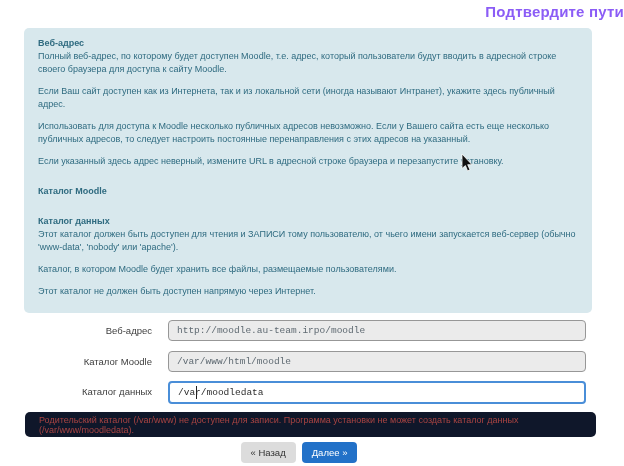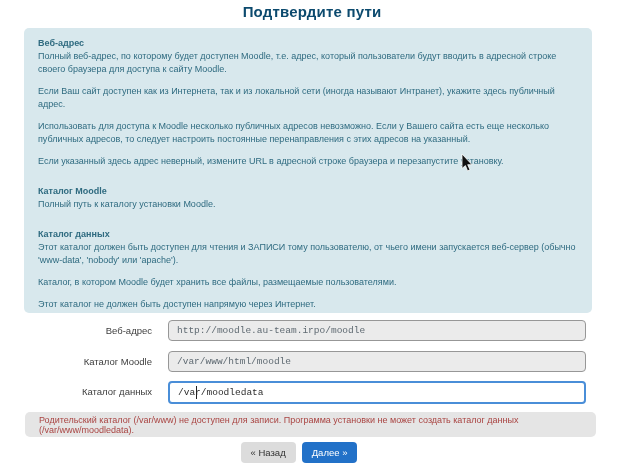--- a/index.html
+++ b/index.html
@@ -6,24 +6,24 @@
   html, body { width: 624px; height: 466px; }
   body {
     position: relative;
     background: #ffffff;
     font-family: "Liberation Sans", sans-serif;
     overflow: hidden;
   }
   .page-title {
     position: absolute;
     top: 3px; left: 0; width: 624px;
-    text-align: center;
+    text-align: right;
     font-size: 15px;
     font-weight: bold;
-    color: #0c4a6e;
+    color: #8b5cf6;
     letter-spacing: 0.2px;
   }
   .info-box {
     position: absolute;
     top: 28px; left: 24px;
     width: 568px; height: 285px;
     background: #d8e8ed;
     border-radius: 5px;
     padding: 9px 14px 0 14px;
     color: #2f6b80;
@@ -68,21 +68,21 @@
   .text-caret {
     position: absolute;
     left: 196px; top: 386px;
     width: 1px; height: 13px;
     background: #222222;
   }
   .error-box {
     position: absolute;
     top: 412px; left: 25px;
     width: 571px; height: 25px;
-    background: #e5e5e5;
+    background: #0f172a;
     border-radius: 5px;
     color: #a94442;
     font-size: 9px;
     display: flex;
     align-items: center;
     padding: 0 14px;
   }
   .button-row {
     position: absolute;
     top: 442px; left: 12px; width: 574px;
@@ -116,21 +116,20 @@
 <div class="info-box">
   <div class="info-section">
     <div class="info-heading">Веб-адрес</div>
     <p>Полный веб-адрес, по которому будет доступен Moodle, т.е. адрес, который пользователи будут вводить в адресной строке своего браузера для доступа к сайту Moodle.</p>
     <p>Если Ваш сайт доступен как из Интернета, так и из локальной сети (иногда называют Интранет), укажите здесь публичный адрес.</p>
     <p>Использовать для доступа к Moodle несколько публичных адресов невозможно. Если у Вашего сайта есть еще несколько публичных адресов, то следует настроить постоянные перенаправления с этих адресов на указанный.</p>
     <p>Если указанный здесь адрес неверный, измените URL в адресной строке браузера и перезапустите установку.</p>
   </div>
   <div class="info-section">
     <div class="info-heading">Каталог Moodle</div>
-    <p>Полный путь к каталогу установки Moodle.</p>
   </div>
   <div class="info-section">
     <div class="info-heading">Каталог данных</div>
     <p>Этот каталог должен быть доступен для чтения и ЗАПИСИ тому пользователю, от чьего имени запускается веб-сервер (обычно 'www-data', 'nobody' или 'apache').</p>
     <p>Каталог, в котором Moodle будет хранить все файлы, размещаемые пользователями.</p>
     <p>Этот каталог не должен быть доступен напрямую через Интернет.</p>
 
   </div>
 </div>
 

